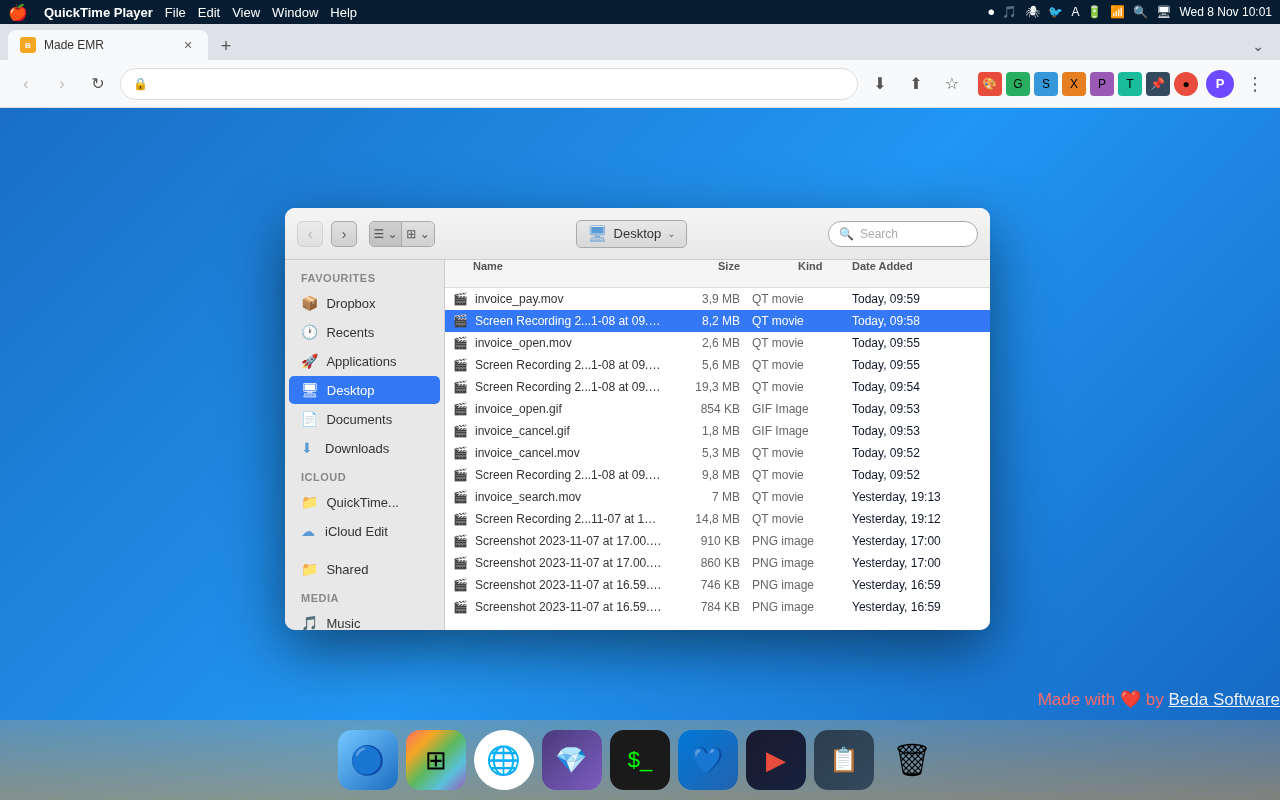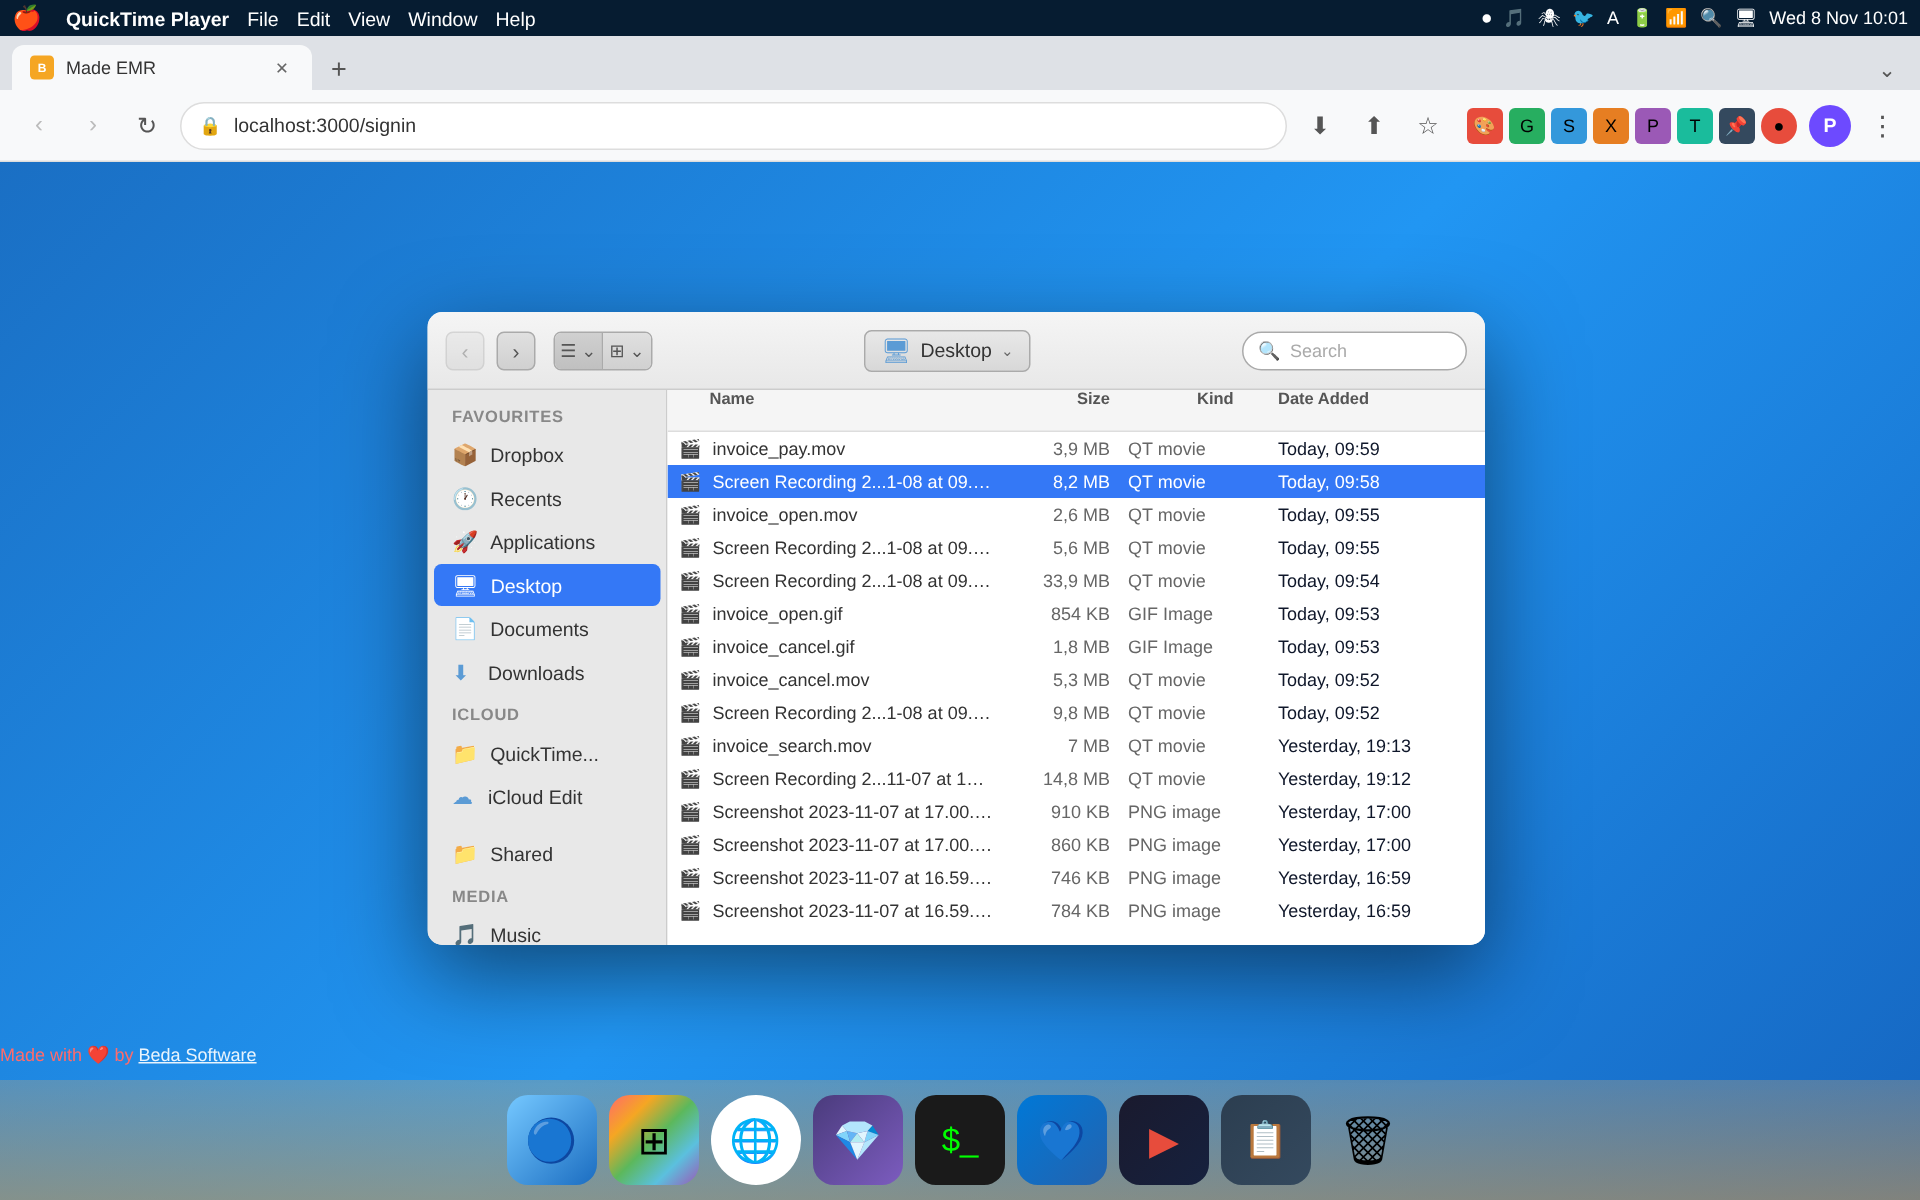--- a/index.html
+++ b/index.html
@@ -382,23 +382,24 @@
       font-size: 16px;
       font-weight: 500;
       display: flex; align-items: center; justify-content: center;
       cursor: pointer;
       margin-top: 4px;
     }
     .made-with {
       position: absolute;
       bottom: 90px;
       left: 0; right: 0;
-      text-align: left;
-      font-size: 12px;
+      text-align: right;
+      font-size: 17px;
       color: rgba(255,255,255,0.8);
+      padding-left: 42px;
     }
     .made-with span { color: #ff6b6b; }
     .made-with a { color: rgba(255,255,255,0.9); text-decoration: underline; }
   </style>
 </head>
 <body>
 
 <div class="menubar">
   <span class="menubar-apple">🍎</span>
   <span class="menubar-item bold">QuickTime Player</span>
@@ -432,21 +433,20 @@
     <div class="tab-new">+</div>
     <div class="tab-menu">⌄</div>
   </div>
 
   <div class="address-bar">
     <div class="nav-btn disabled">‹</div>
     <div class="nav-btn disabled">›</div>
     <div class="nav-btn">↻</div>
     <div class="address-input">
       <span class="address-lock">🔒</span>
-      <span class="address-text">localhost:3000/signin</span>
     </div>
     <div class="address-action-btn">⬇</div>
     <div class="address-action-btn">⬆</div>
     <div class="address-action-btn">☆</div>
     <div class="extensions">
       <div class="ext-icon" style="background:#e74c3c;">🎨</div>
       <div class="ext-icon" style="background:#27ae60;">G</div>
       <div class="ext-icon" style="background:#3498db;">S</div>
       <div class="ext-icon" style="background:#e67e22;">X</div>
       <div class="ext-icon" style="background:#9b59b6;">P</div>
@@ -581,21 +581,21 @@
               <div class="file-row">
     <span class="file-icon">🎬</span>
     <span class="file-name">Screen Recording 2...1-08 at 09.55.28.mov</span>
     <span class="file-size">5,6 MB</span>
     <span class="file-kind">QT movie</span>
     <span class="file-date">Today, 09:55</span>
   </div>
               <div class="file-row">
     <span class="file-icon">🎬</span>
     <span class="file-name">Screen Recording 2...1-08 at 09.54.39.mov</span>
-    <span class="file-size">33,9 MB</span>
+    <span class="file-size">19,3 MB</span>
     <span class="file-kind">QT movie</span>
     <span class="file-date">Today, 09:54</span>
   </div>
               <div class="file-row">
     <span class="file-icon">🎬</span>
     <span class="file-name">invoice_open.gif</span>
     <span class="file-size">854 KB</span>
     <span class="file-kind">GIF Image</span>
     <span class="file-date">Today, 09:53</span>
   </div>

